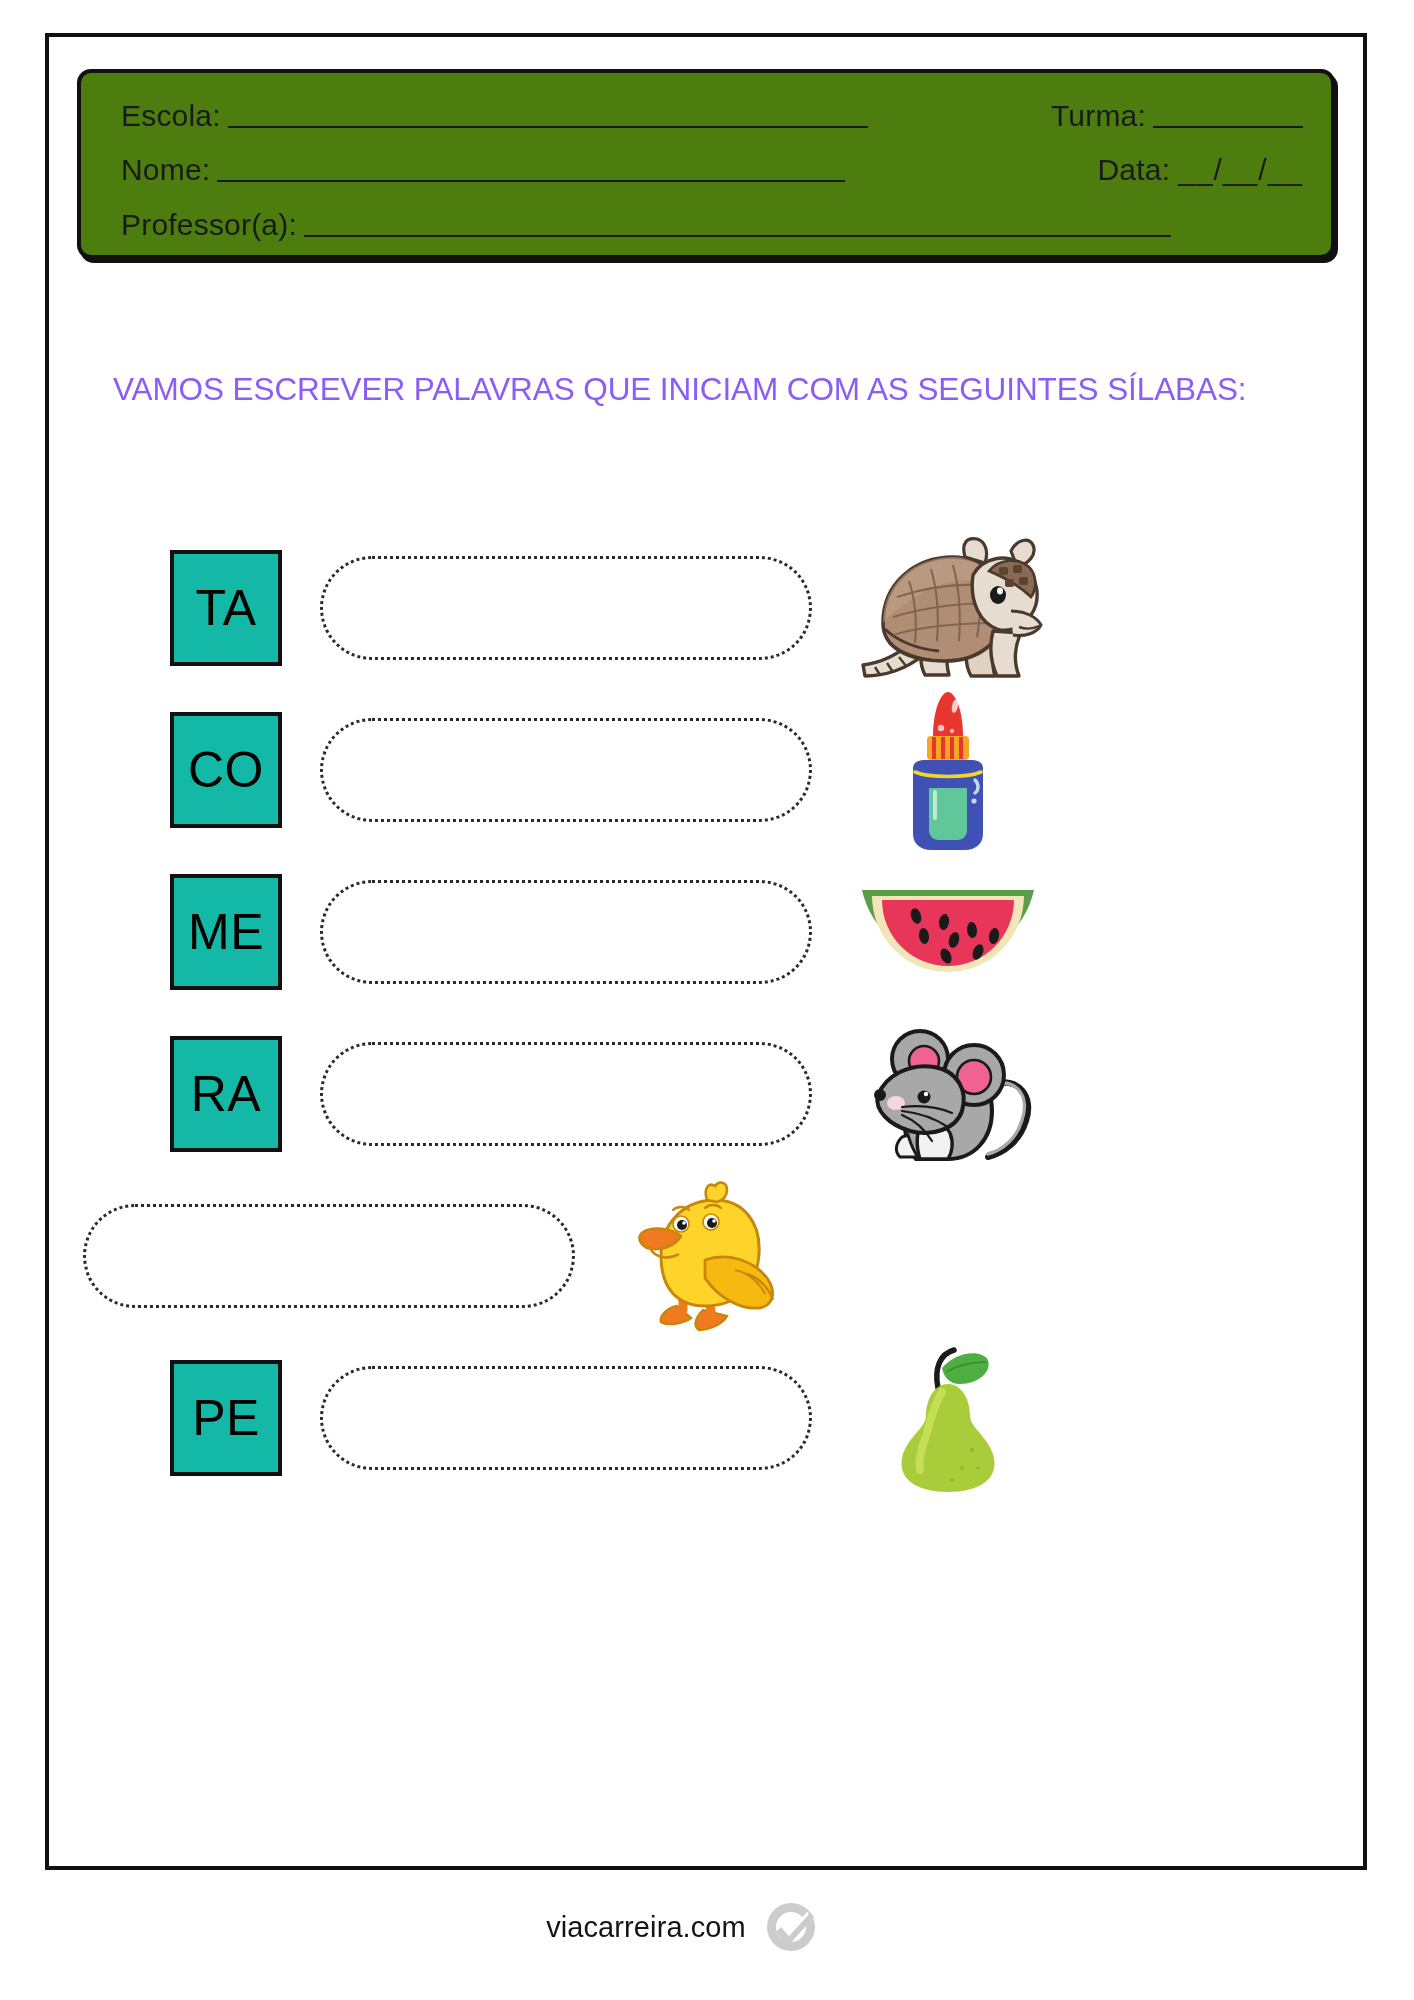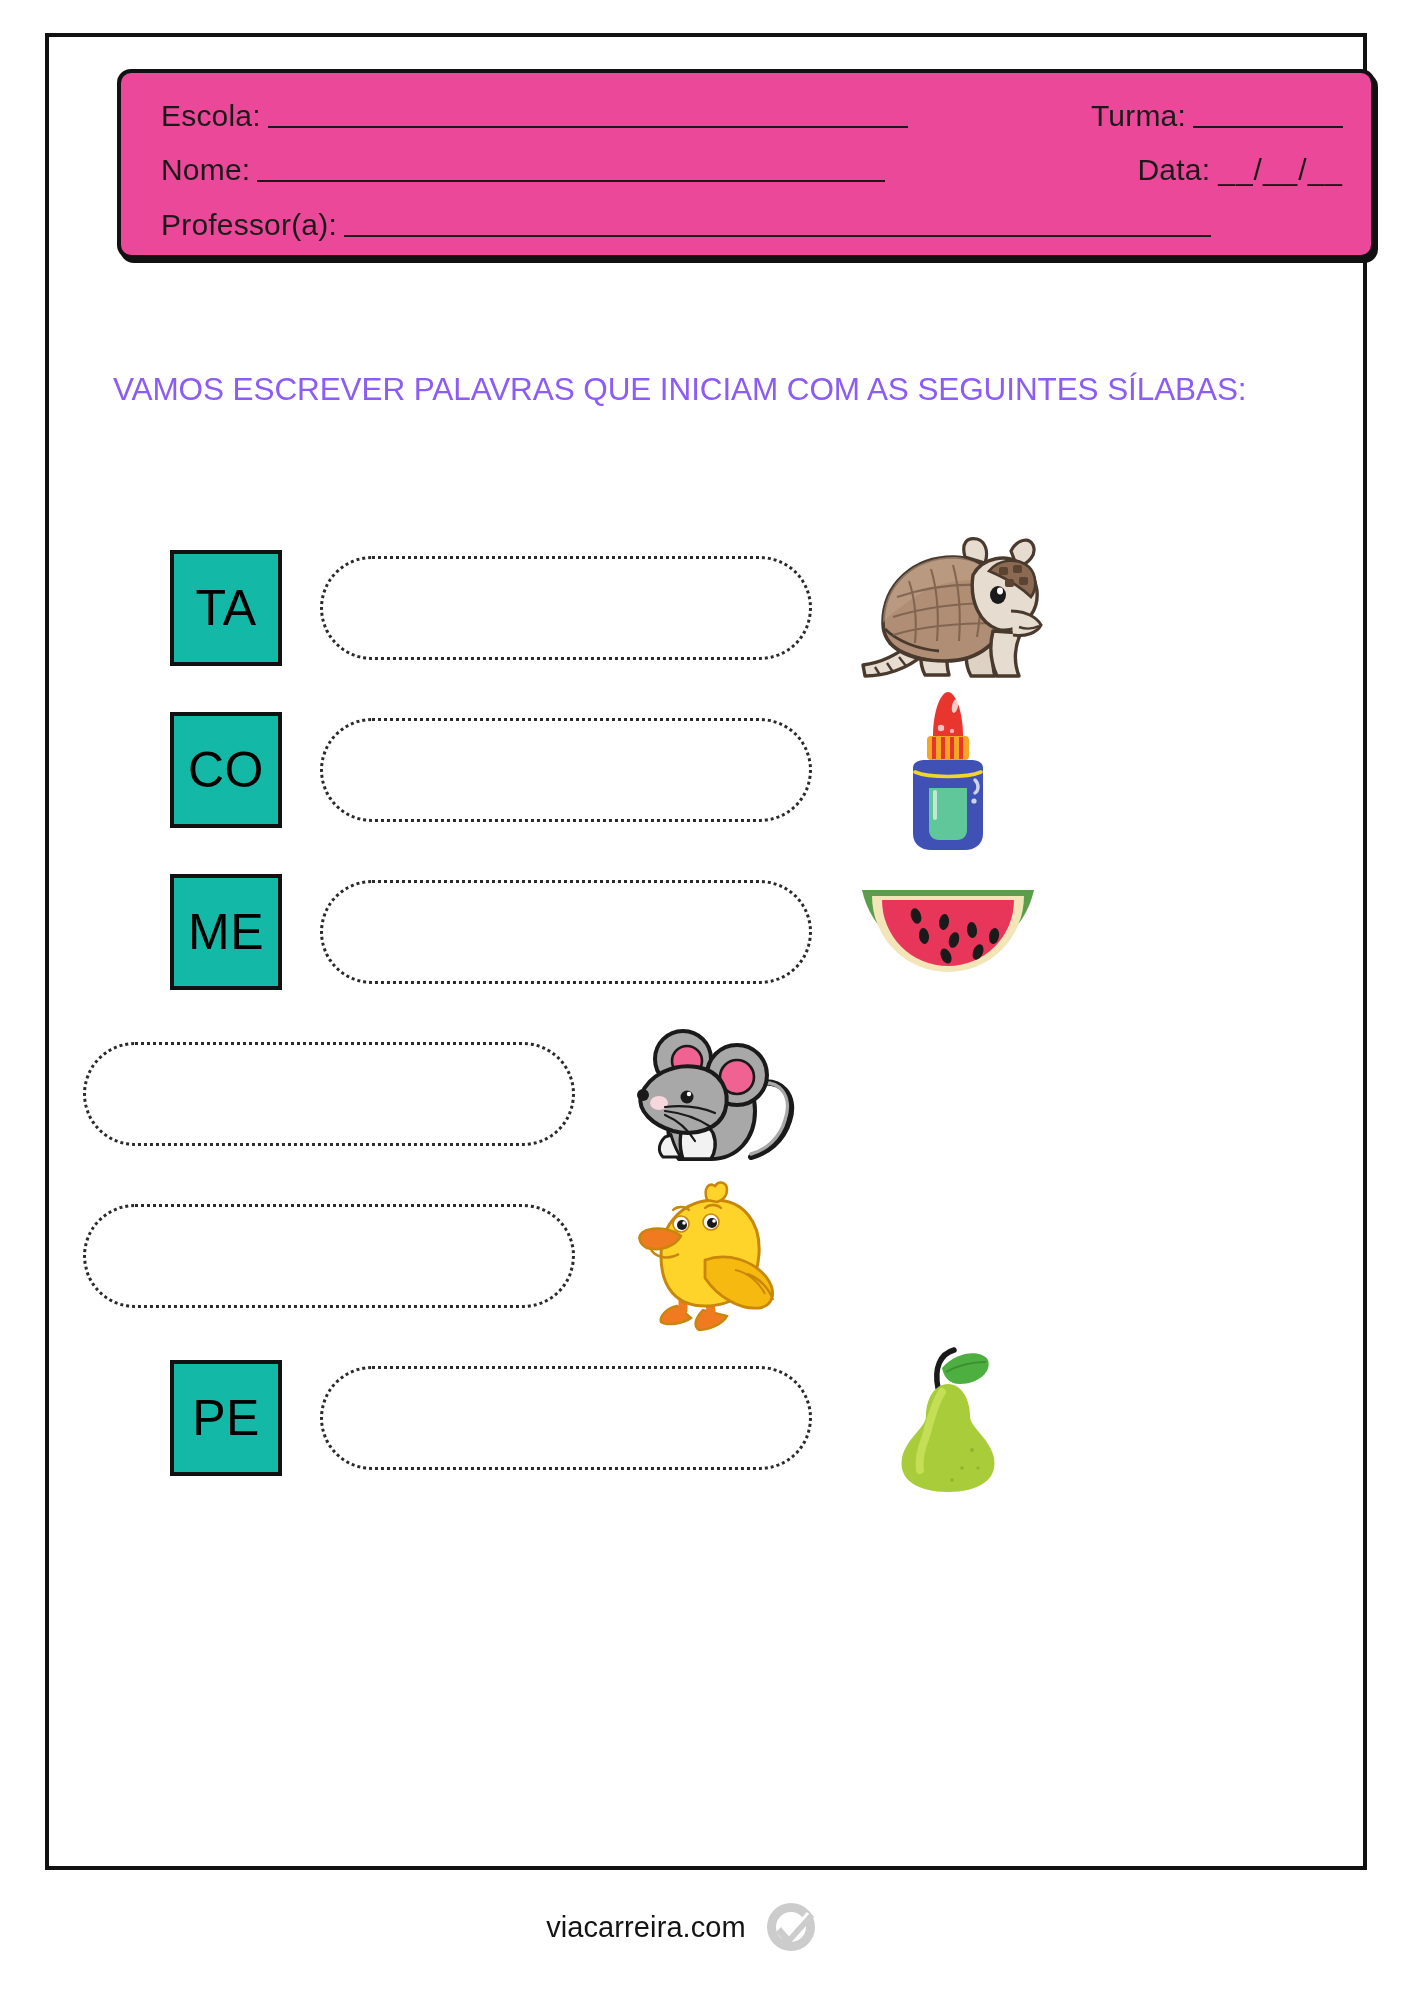--- a/index.html
+++ b/index.html
@@ -19,23 +19,22 @@
     background:#fff;
   }
 
   
   .id-box{
     position:absolute;
     left:77px; top:69px;
     width:1258px; height:190px;
     border:4px solid #111;
     border-radius:14px;
-    background:#ec4899;
+    background:#4d7c0f;
     box-shadow:3px 4px 0 0 #111;
-    margin-left:40px;
   }
   .id-row{
     position:absolute;
     left:40px; right:28px;
     display:flex; align-items:baseline;
     font-size:30px; font-weight:400; color:#1a1a1a;
     letter-spacing:.2px;
     white-space:nowrap;
   }
   .id-row.r1{ top:22px; }
@@ -263,20 +262,21 @@
           <ellipse cx="114" cy="52" rx="5" ry="8" transform="rotate(-6 114 52)"></ellipse>
           <ellipse cx="88" cy="78" rx="5" ry="8" transform="rotate(-24 88 78)"></ellipse>
           <ellipse cx="120" cy="74" rx="5" ry="8" transform="rotate(22 120 74)"></ellipse>
           <ellipse cx="136" cy="58" rx="5" ry="8" transform="rotate(10 136 58)"></ellipse>
         </g>
       </svg>
     </div>
   </div>
 
   <div class="row">
+    <div class="syl-box">RA</div>
     <div class="write-line"></div>
     <div class="pic">
       <svg width="172" height="150" viewBox="0 0 172 150">
 
         <path d="M126 66 C158 56 172 78 164 102 C158 122 142 134 126 138" fill="none" stroke="#1a1a1a" stroke-width="6" stroke-linecap="round"></path>
         <path d="M126 66 C156 57 168 78 160 101 C155 119 141 131 126 135" fill="none" stroke="#a8a8a8" stroke-width="3.4" stroke-linecap="round"></path>
 
         <path d="M44 80 C44 56 62 42 84 42 C112 42 130 64 130 92 C130 120 112 140 86 140 L54 140 C44 130 40 104 44 80 Z" fill="#a8a8a8" stroke="#1a1a1a" stroke-width="4" stroke-linejoin="round"></path>
         <path d="M60 104 C70 100 82 104 88 114 C92 124 90 134 86 140 L58 140 C54 128 54 112 60 104 Z" fill="#f2f2f2" stroke="#1a1a1a" stroke-width="3.4" stroke-linejoin="round"></path>
 

